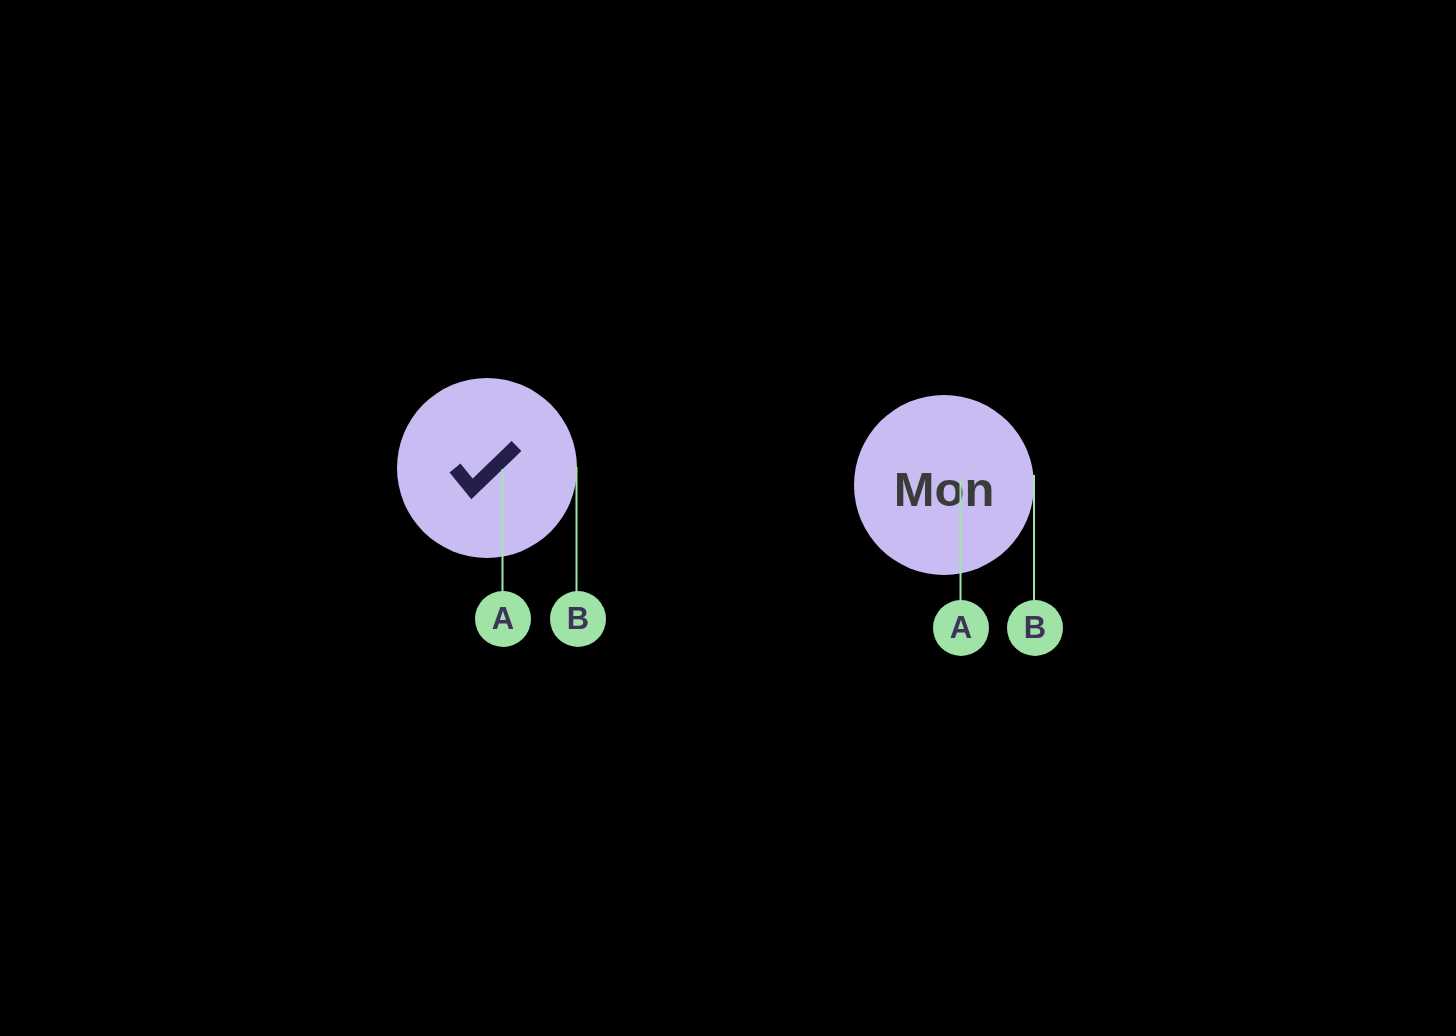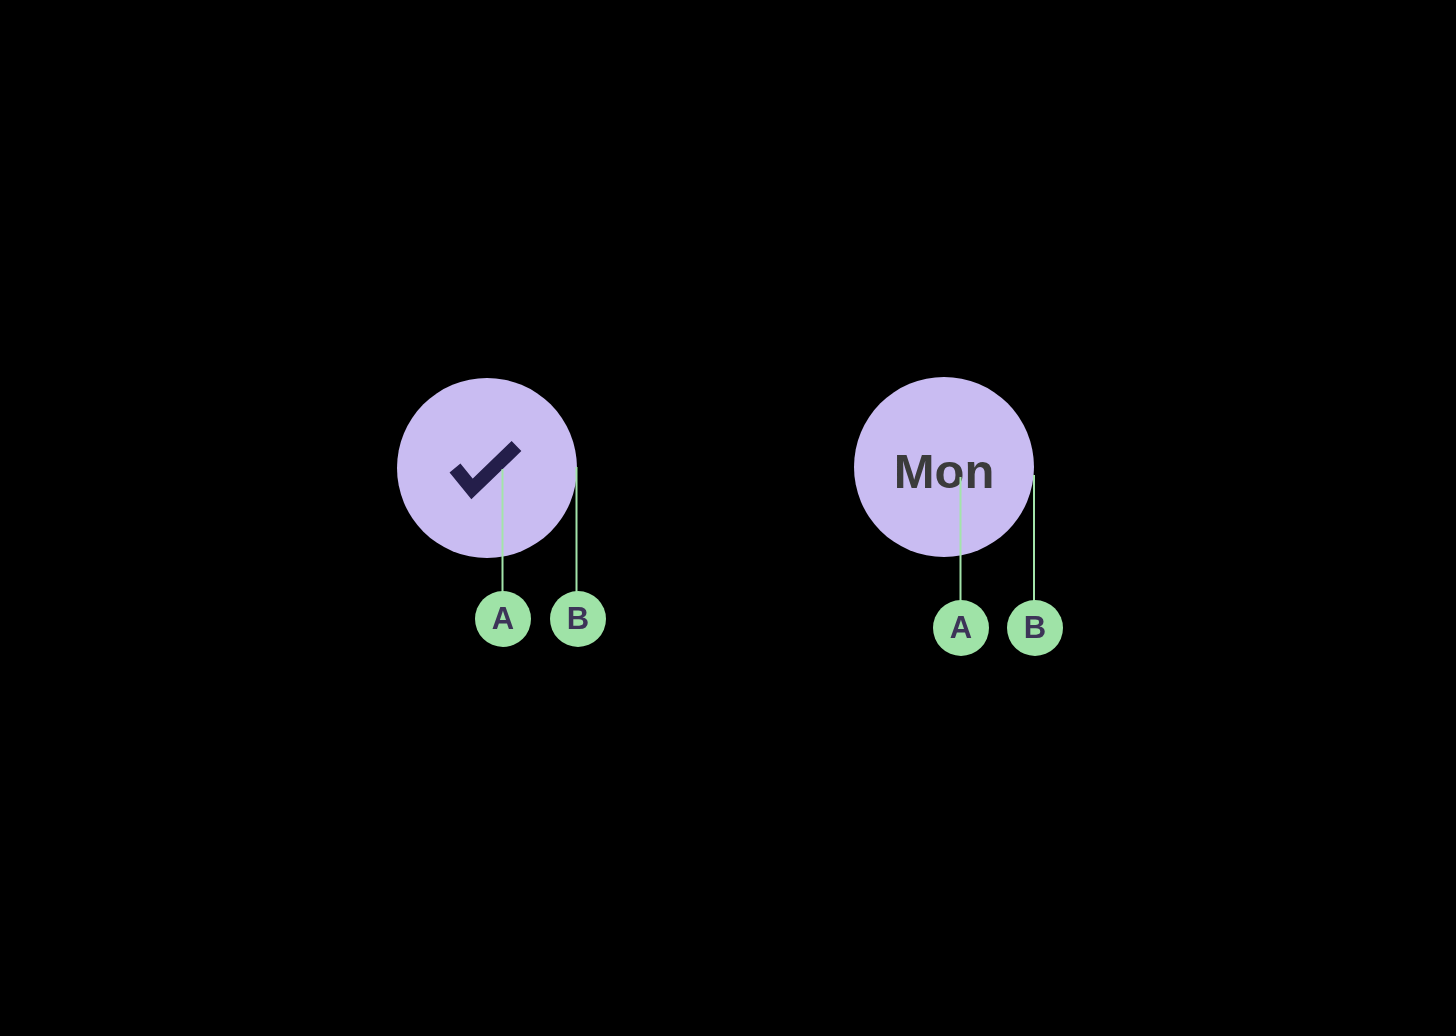--- a/index.html
+++ b/index.html
@@ -19,21 +19,21 @@
     position: absolute;
     width: 180px;
     height: 180px;
     border-radius: 50%;
     background: var(--node-fill, #c9bcf2);
     display: flex;
     align-items: center;
     justify-content: center;
   }
   .node-left  { left: 397px; top: 378px; }
-  .node-right { left: 854px; top: 377px; }
+  .node-right { left: 854px; top: 395px; }
   .node-label {
     font-size: 49px;
     font-weight: bold;
     color: var(--node-text, #3b3b3b);
     position: relative;
     top: 4px;
     user-select: none;
   }
   .check-icon {
     width: 180px;

